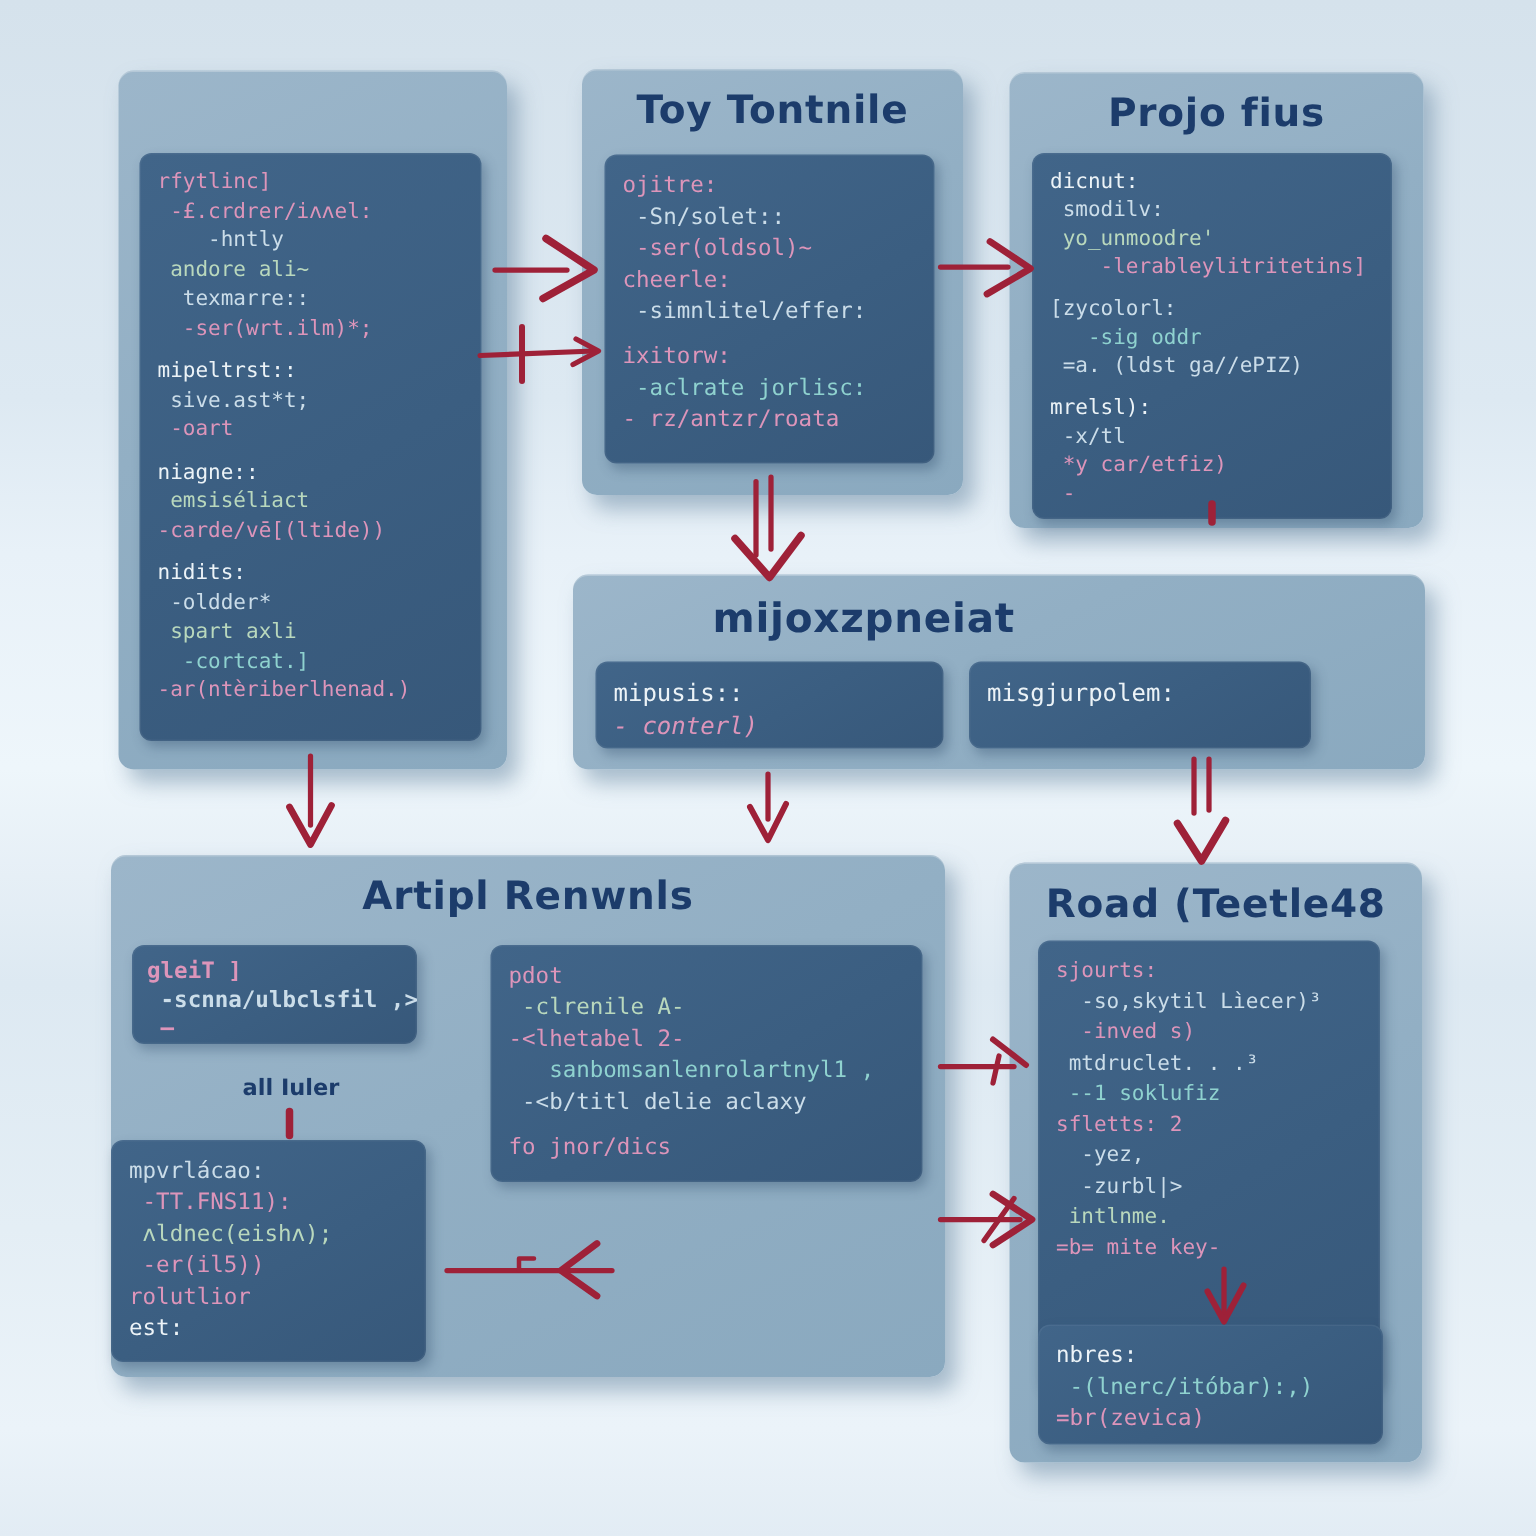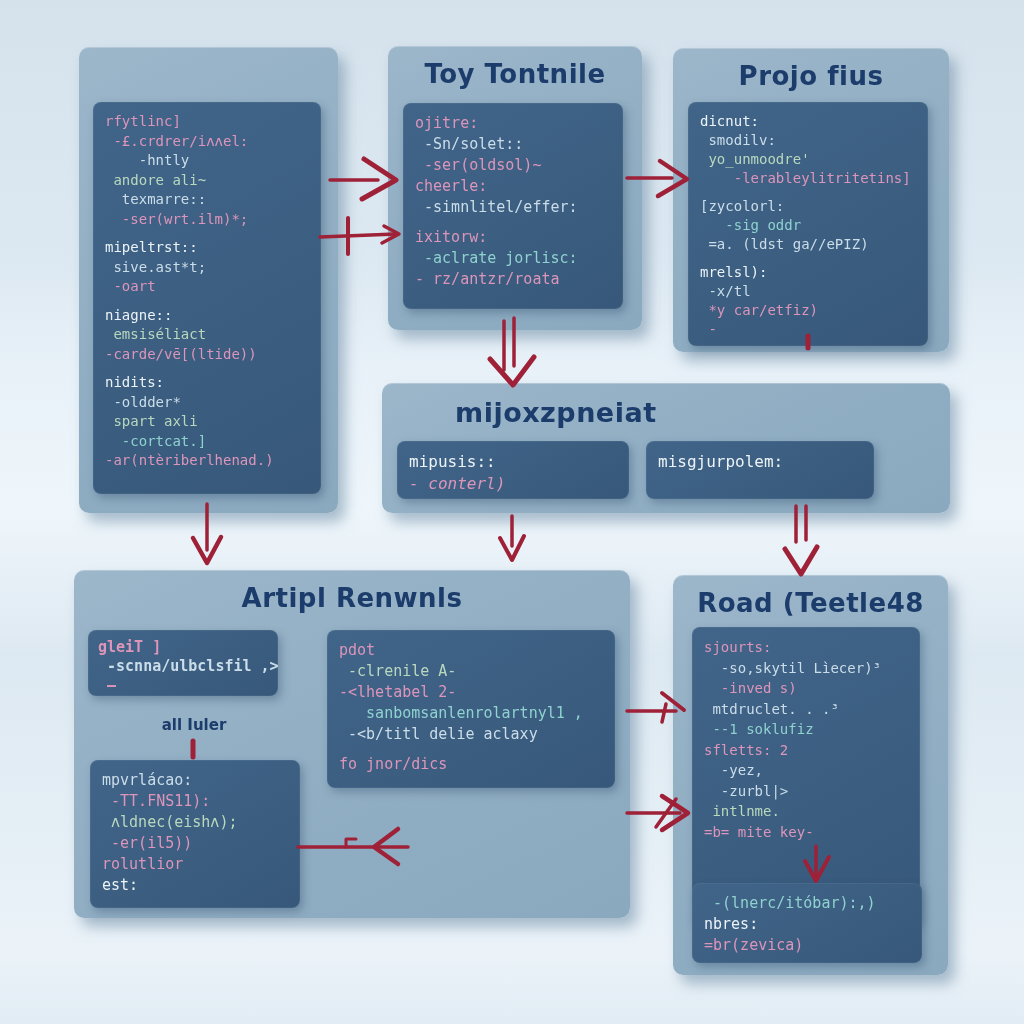--- a/index.html
+++ b/index.html
@@ -35,29 +35,29 @@
   
   #p-road{left:79px;top:47px;width:259px;height:466px;}
   #b-road{left:14px;top:55px;width:228px;height:392px;font-size:14px;line-height:19.5px;}
   #p-toy{left:388px;top:46px;width:254px;height:284px;}
   #b-toy{left:15px;top:57px;width:220px;height:206px;}
   #p-projo{left:673px;top:48px;width:276px;height:304px;}
   #b-projo{left:15px;top:54px;width:240px;height:244px;font-size:14px;line-height:19px;}
 
   
   #p-mijox{left:382px;top:383px;width:568px;height:130px;}
-  #p-mijox .panel-title{text-align:left;padding:14px 0 0 73px;font-size:27px;font-weight:600;}
+  #p-mijox .panel-title{text-align:left;padding:14px 0 0 73px;font-size:27px;font-weight:600;margin-left:20px;}
   #b-mipusis{left:15px;top:58px;width:232px;height:58px;font-size:16px;line-height:22px;}
   #b-misgur{left:264px;top:58px;width:228px;height:58px;font-size:16px;line-height:22px;}
 
   
   #p-artipl{left:74px;top:570px;width:556px;height:348px;}
   #b-gleit{left:14px;top:60px;width:190px;height:66px;line-height:19px;padding:8px 10px;font-weight:bold;}
   #b-pdot{left:253px;top:60px;width:288px;height:158px;}
-  #b-mpvr{left:16px;top:190px;width:210px;height:148px;}
+  #b-mpvr{left:0;top:190px;width:210px;height:148px;}
   .sub-label{
     position:absolute;left:20px;top:146px;width:200px;text-align:center;
     font-size:15px;font-weight:700;color:#1c3c6b;
   }
   #p-iauel{left:673px;top:575px;width:275px;height:400px;}
   #b-sjourts{left:19px;top:52px;width:228px;height:298px;font-size:14px;line-height:20.5px;}
   #b-nbres{left:19px;top:308px;width:230px;height:80px;}
 
   .arrows{position:absolute;left:0;top:0;z-index:5;pointer-events:none;}
   .arrows path, .arrows polyline, .arrows line{
@@ -93,21 +93,21 @@
     <h2 class="panel-title">Artipl Renwnls</h2>
     <div class="code" id="b-gleit"><span class="ln" style="color: rgb(221, 149, 186);">gleiT ]</span><span class="ln" style="color: rgb(203, 221, 233);"> -scnna/ulbclsfil ,&gt;</span><span class="ln" style="color: rgb(221, 149, 186);"> —</span></div>
     <div class="code" id="b-pdot"><span class="ln" style="color: rgb(221, 149, 186);">pdot</span><span class="ln" style="color: rgb(185, 216, 189);"> -clrenile A-</span><span class="ln" style="color: rgb(221, 149, 186);">-&lt;lhetabel 2-</span><span class="ln" style="color: rgb(143, 210, 207);">   sanbomsanlenrolartnyl1 ,</span><span class="ln" style="color: rgb(203, 221, 233);"> -&lt;b/titl delie aclaxy</span><span class="ln" style="color: rgb(203, 221, 233);"></span><span class="ln" style="color: rgb(221, 149, 186);">fo jnor/dics</span></div>
     <div class="sub-label">all Iuler</div>
     <div class="code" id="b-mpvr"><span class="ln" style="color: rgb(203, 221, 233);">mpvrlácao:</span><span class="ln" style="color: rgb(221, 149, 186);"> -TT.FNS11):</span><span class="ln" style="color: rgb(185, 216, 189);"> ʌldnec(eishʌ);</span><span class="ln" style="color: rgb(221, 149, 186);"> -er(il5))</span><span class="ln" style="color: rgb(221, 149, 186);">rolutlior</span><span class="ln" style="color: rgb(236, 243, 247);">est:</span></div>
   </section>
 
   <section class="panel" id="p-iauel">
     <h2 class="panel-title">Road (Teetle48</h2>
     <div class="code" id="b-sjourts"><span class="ln" style="color: rgb(221, 149, 186);">sjourts:</span><span class="ln" style="color: rgb(203, 221, 233);">  -so,skytil Lìecer)³</span><span class="ln" style="color: rgb(221, 149, 186);">  -inved s)</span><span class="ln" style="color: rgb(203, 221, 233);"> mtdruclet. . .³</span><span class="ln" style="color: rgb(143, 210, 207);"> --1 soklufiz</span><span class="ln" style="color: rgb(221, 149, 186);">sfletts: 2</span><span class="ln" style="color: rgb(203, 221, 233);">  -yez,</span><span class="ln" style="color: rgb(203, 221, 233);">  -zurbl|&gt;</span><span class="ln" style="color: rgb(185, 216, 189);"> intlnme.</span><span class="ln" style="color: rgb(221, 149, 186);">=b= mite key-</span></div>
-    <div class="code" id="b-nbres"><span class="ln" style="color: rgb(143, 210, 207);"> -(lnerc/itóbar):,)</span><span class="ln" style="color: rgb(236, 243, 247);">nbres:</span><span class="ln" style="color: rgb(221, 149, 186);">=br(zevica)</span></div>
+    <div class="code" id="b-nbres"><span class="ln" style="color: rgb(236, 243, 247);">nbres:</span><span class="ln" style="color: rgb(143, 210, 207);"> -(lnerc/itóbar):,)</span><span class="ln" style="color: rgb(221, 149, 186);">=br(zevica)</span></div>
   </section>
 
   <svg class="arrows" width="1024" height="1024" viewBox="0 0 1024 1024">
 
     <g>
       <path d="M330 180 H378" stroke-width="3.5"></path>
       <polyline points="364,159 396,180 362,199" stroke-width="5"></polyline>
     </g>
 
     <g>

